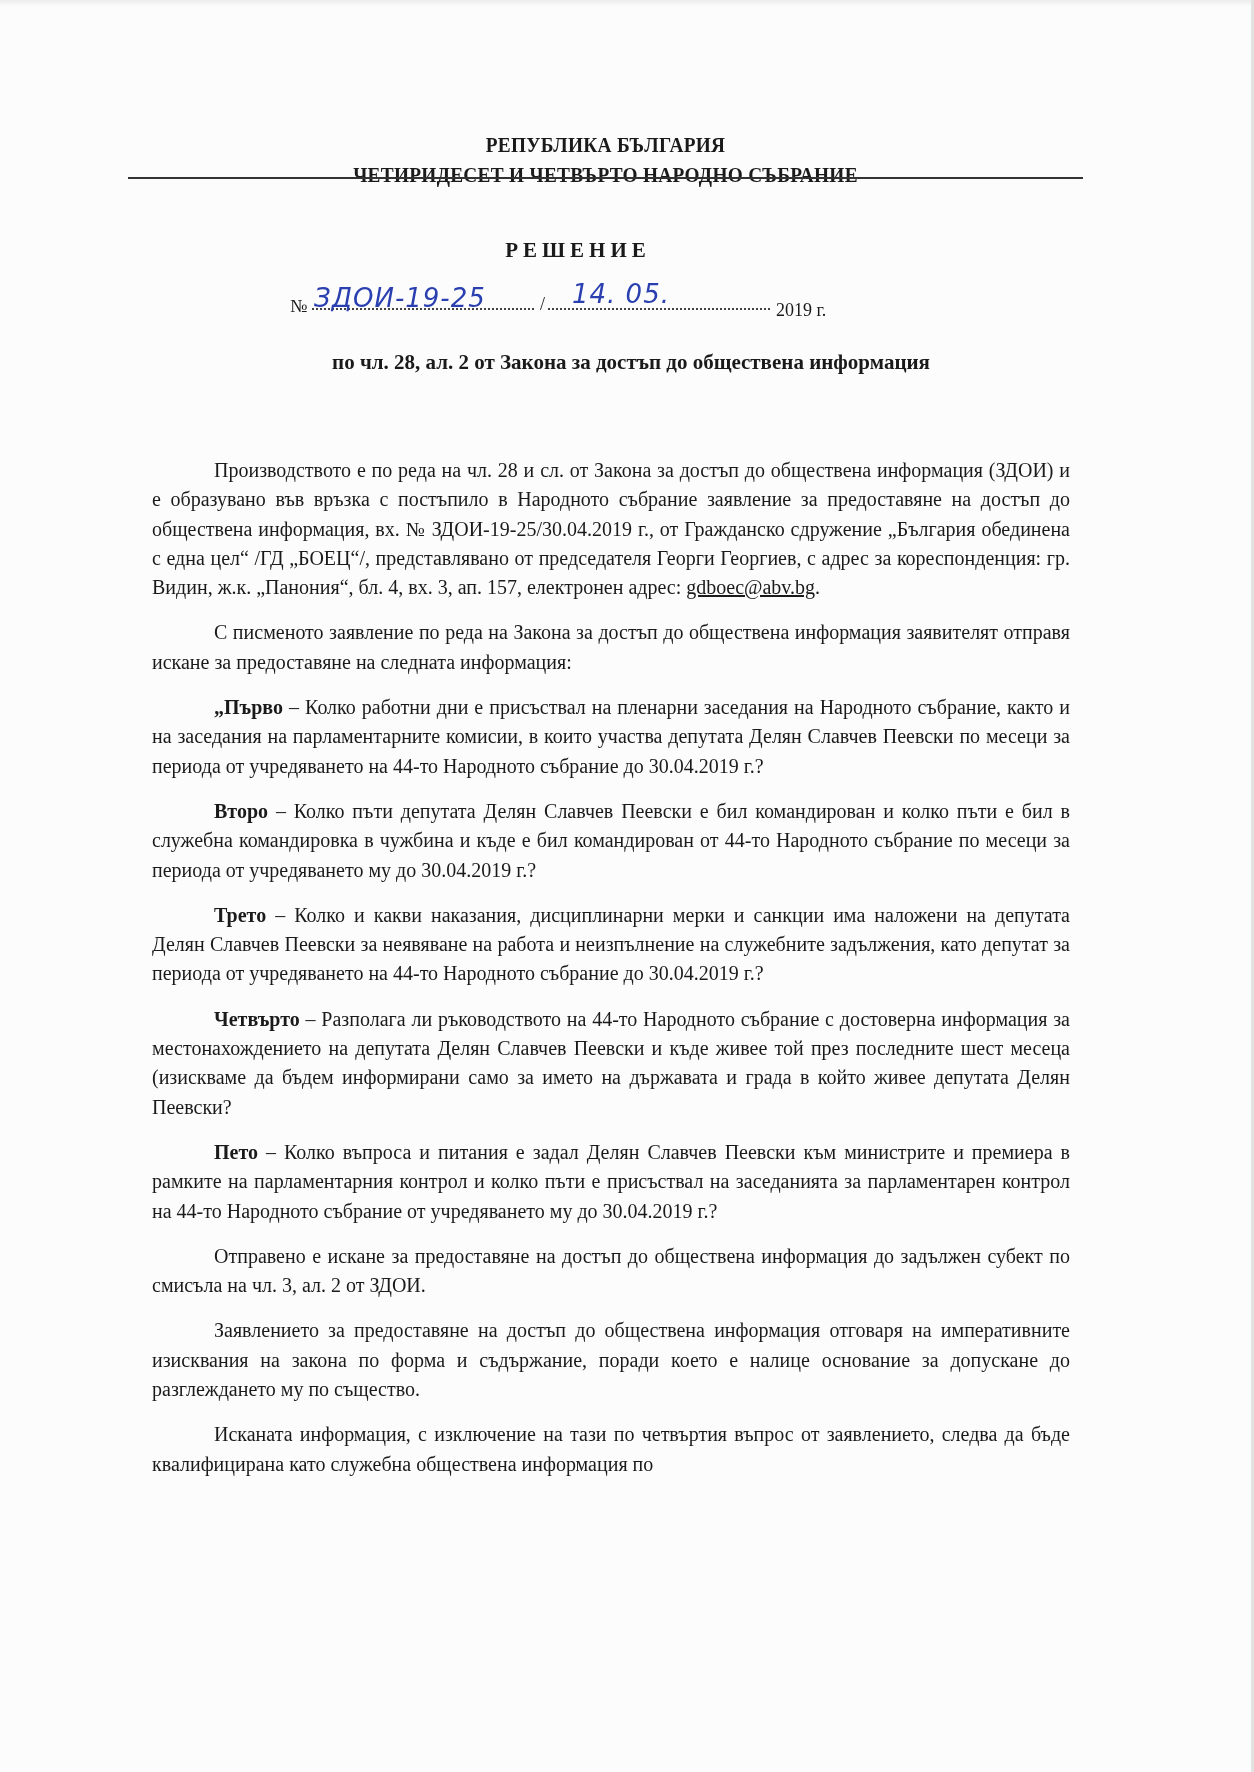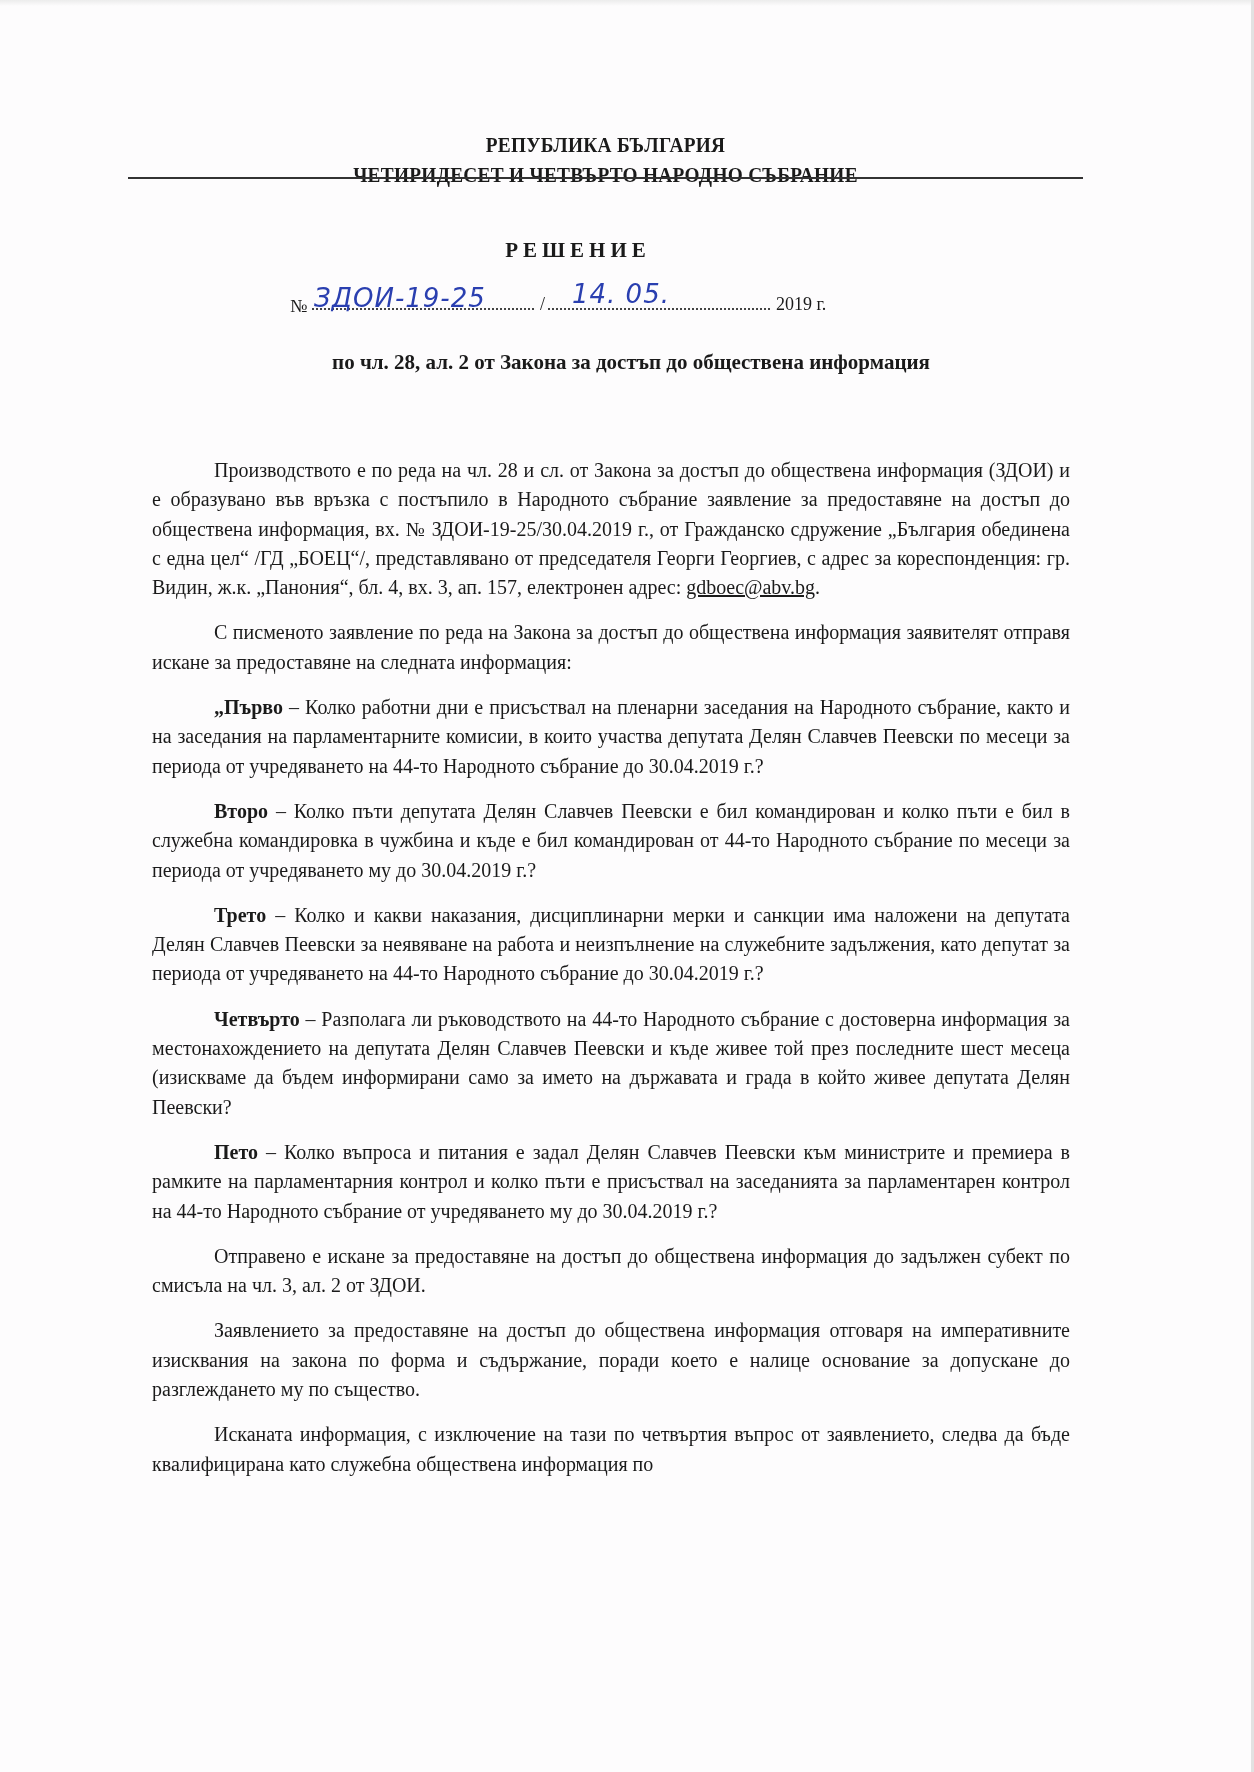--- a/index.html
+++ b/index.html
@@ -51,21 +51,21 @@
       border-bottom: 2px dotted #444;
     }
     .number-line .slash {
       position: absolute; left: 250px; top: 14px; font-size: 18px;
     }
     .number-line .dots2 {
       position: absolute; left: 258px; top: 28px; width: 222px;
       border-bottom: 2px dotted #444;
     }
     .number-line .year {
-      position: absolute; left: 486px; top: 14px; font-size: 18px;
+      position: absolute; left: 486px; top: 20px; font-size: 18px;
     }
     .hand {
       position: absolute; color: #2a3fb0;
       font-family: "DejaVu Sans", sans-serif; font-style: italic;
       font-size: 26px; letter-spacing: 1px; margin-top: 7px;
     }
     .hand.reg { left: 24px; top: -4px; }
     .hand.date { left: 282px; top: -8px; }
     .subtitle {
       position: absolute; left: 4px; width: 1254px; top: 350px;

